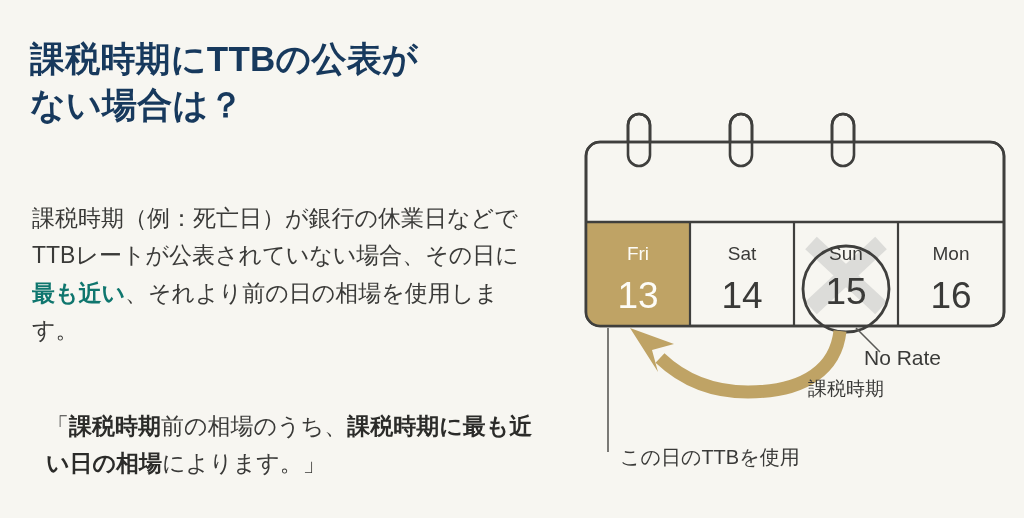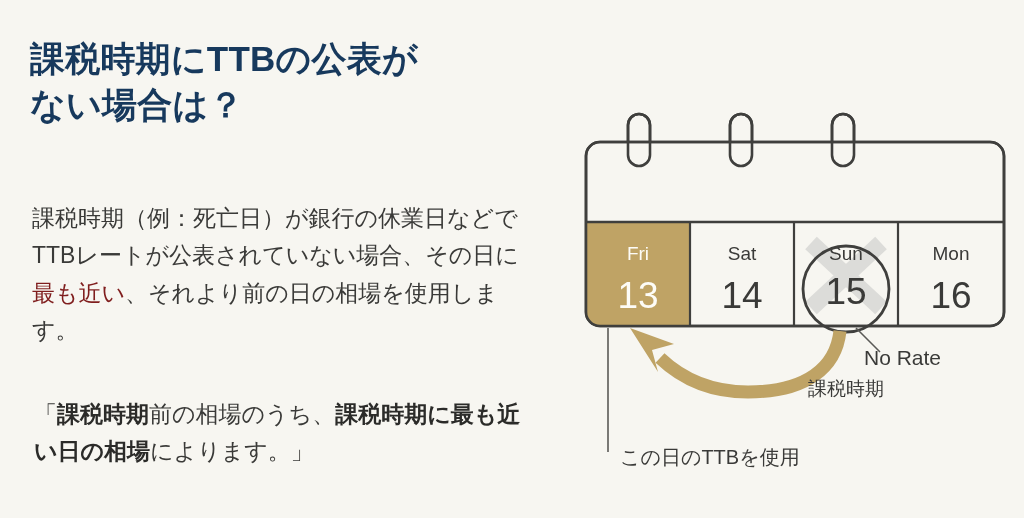--- a/index.html
+++ b/index.html
@@ -42,31 +42,31 @@
   .body-para {
     position: absolute;
     left: 32px;
     top: 200px;
     width: 490px;
     font-size: 23px;
     line-height: 1.62;
     color: #3a3a38;
     margin: 0;
   }
-  .body-para b { font-weight: normal; color: #7f1d1d; }
+  .body-para b { font-weight: bold; color: #0f766e; }
 
   .quote-para {
     position: absolute;
     left: 30px;
     top: 392px;
     width: 492px;
     font-size: 23px;
     line-height: 1.62;
     color: #3a3a38;
-    margin: 4px;
+    margin: 16px;
   }
   .quote-para b { font-weight: bold; color: #2b2b29; }
 
   
   .calendar-wrap {
     position: absolute;
     left: 568px;
     top: 100px;
     width: 460px;
     height: 390px;

